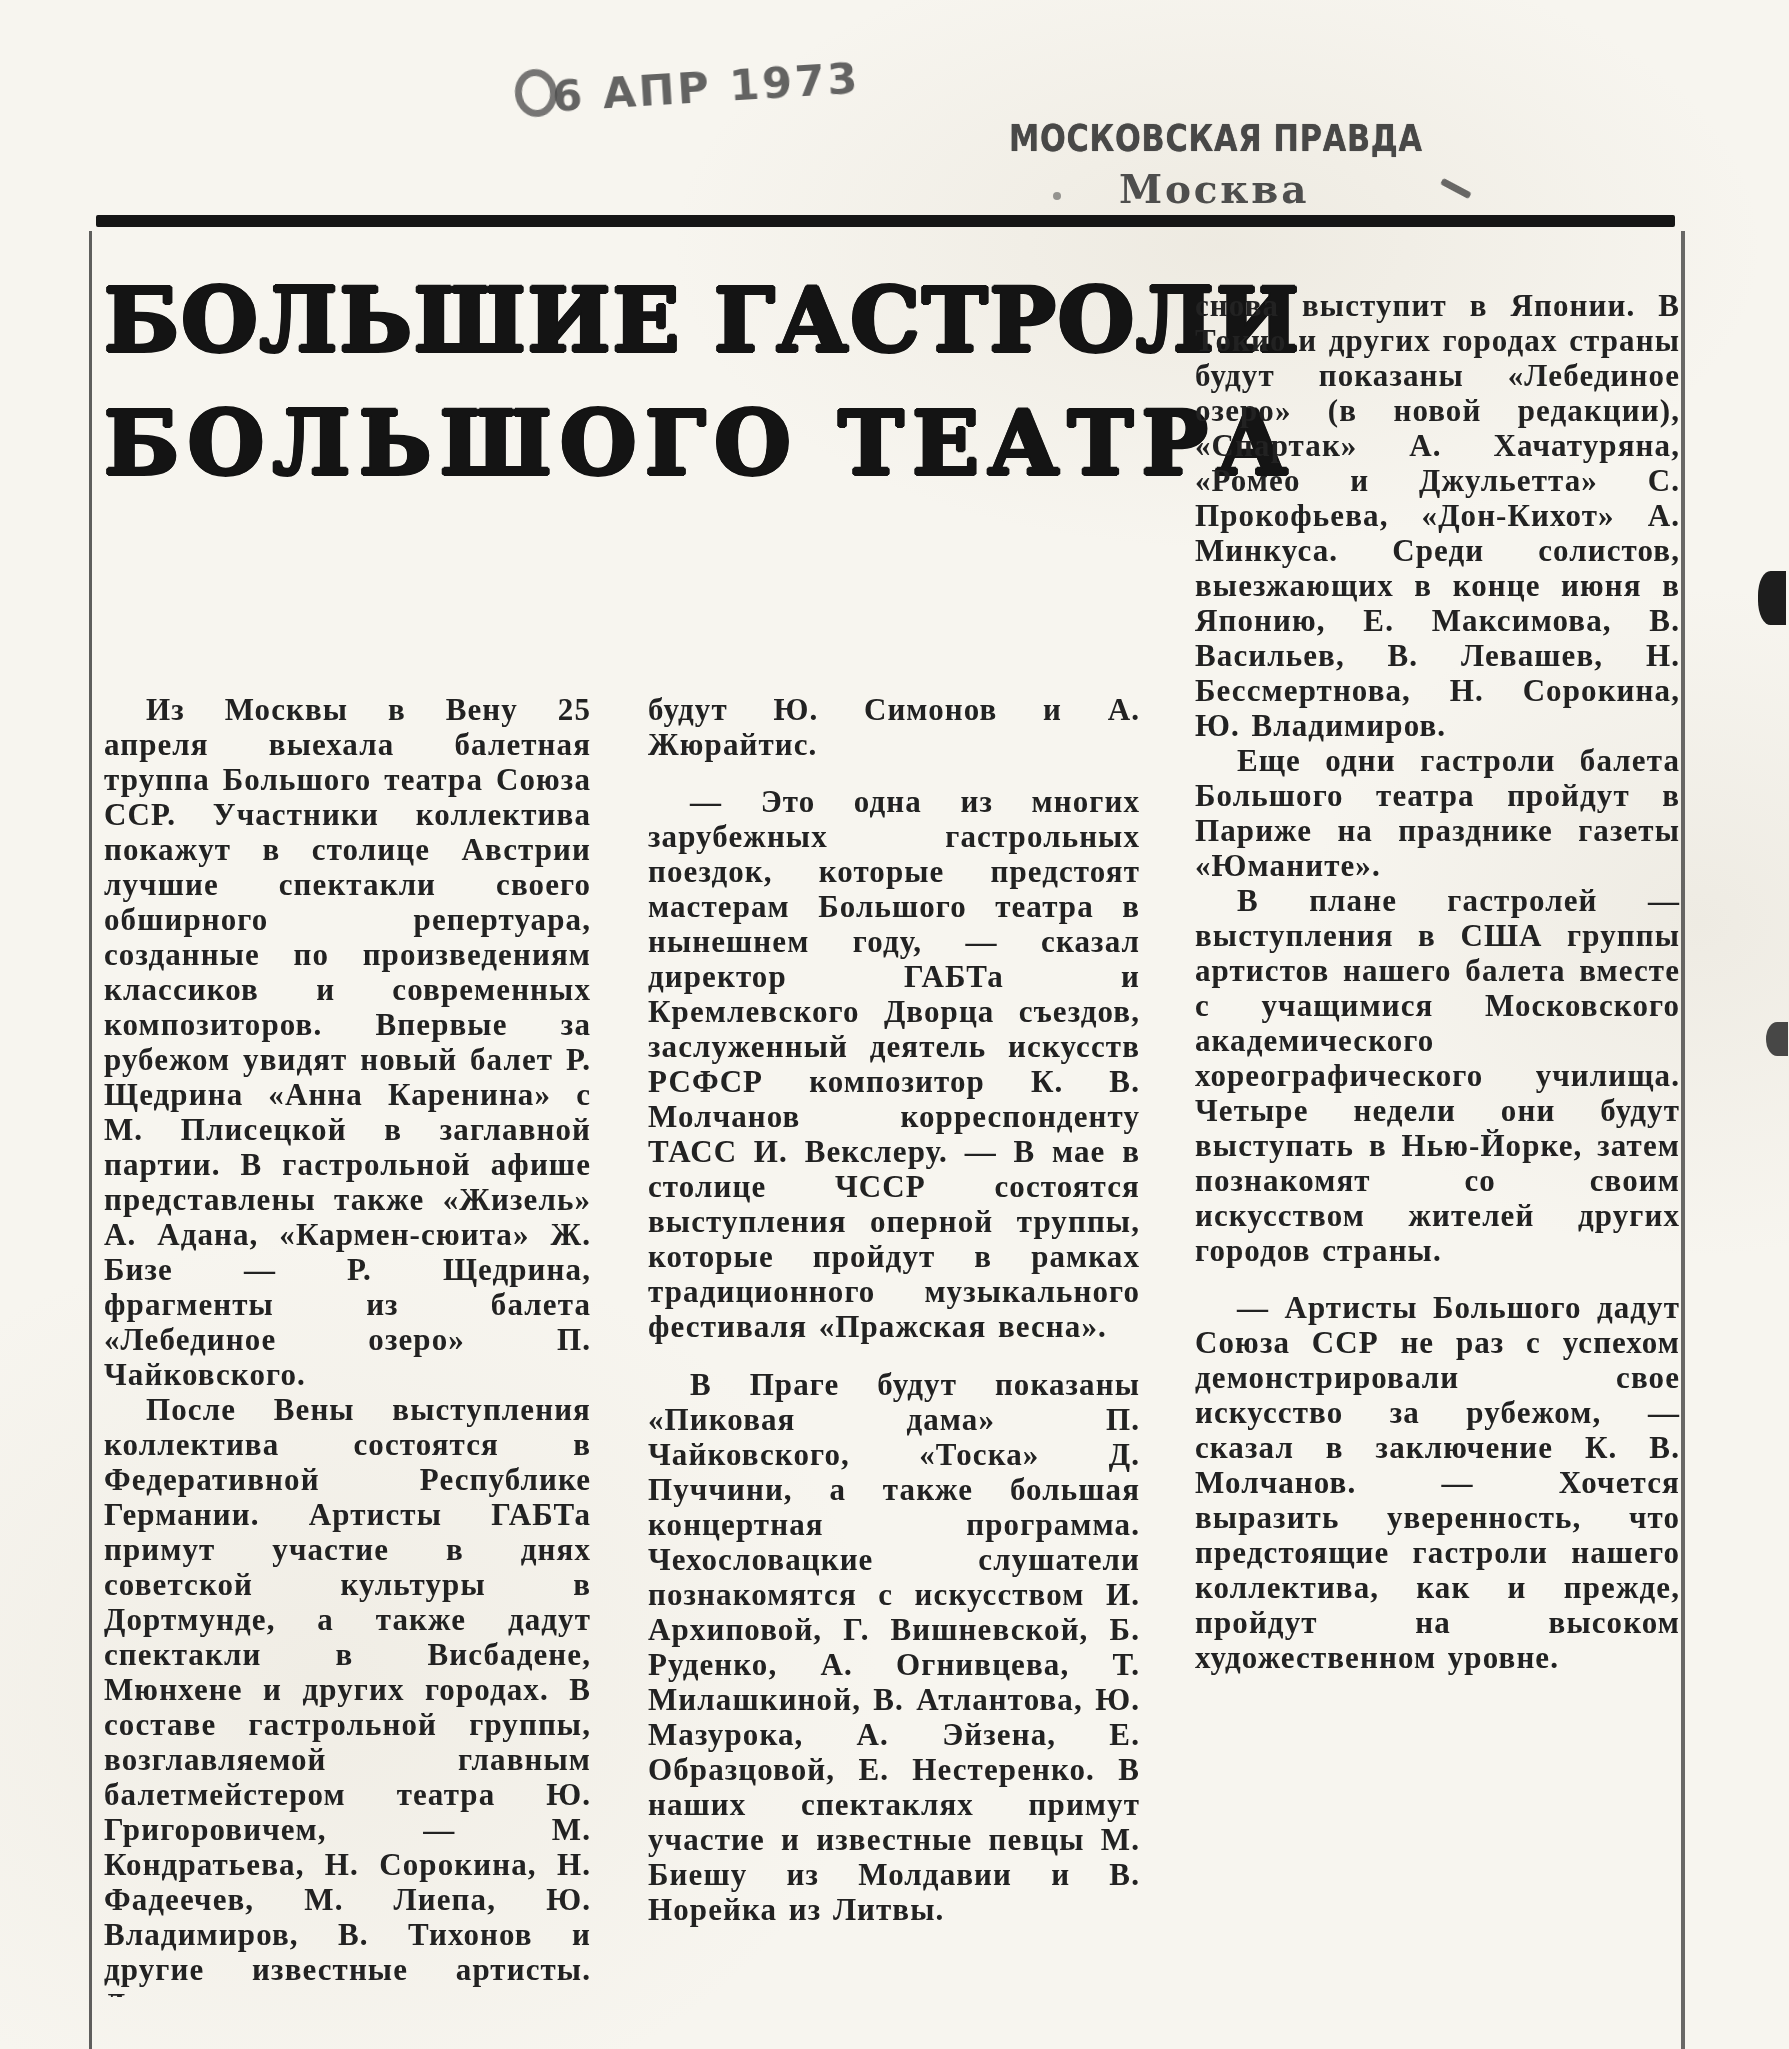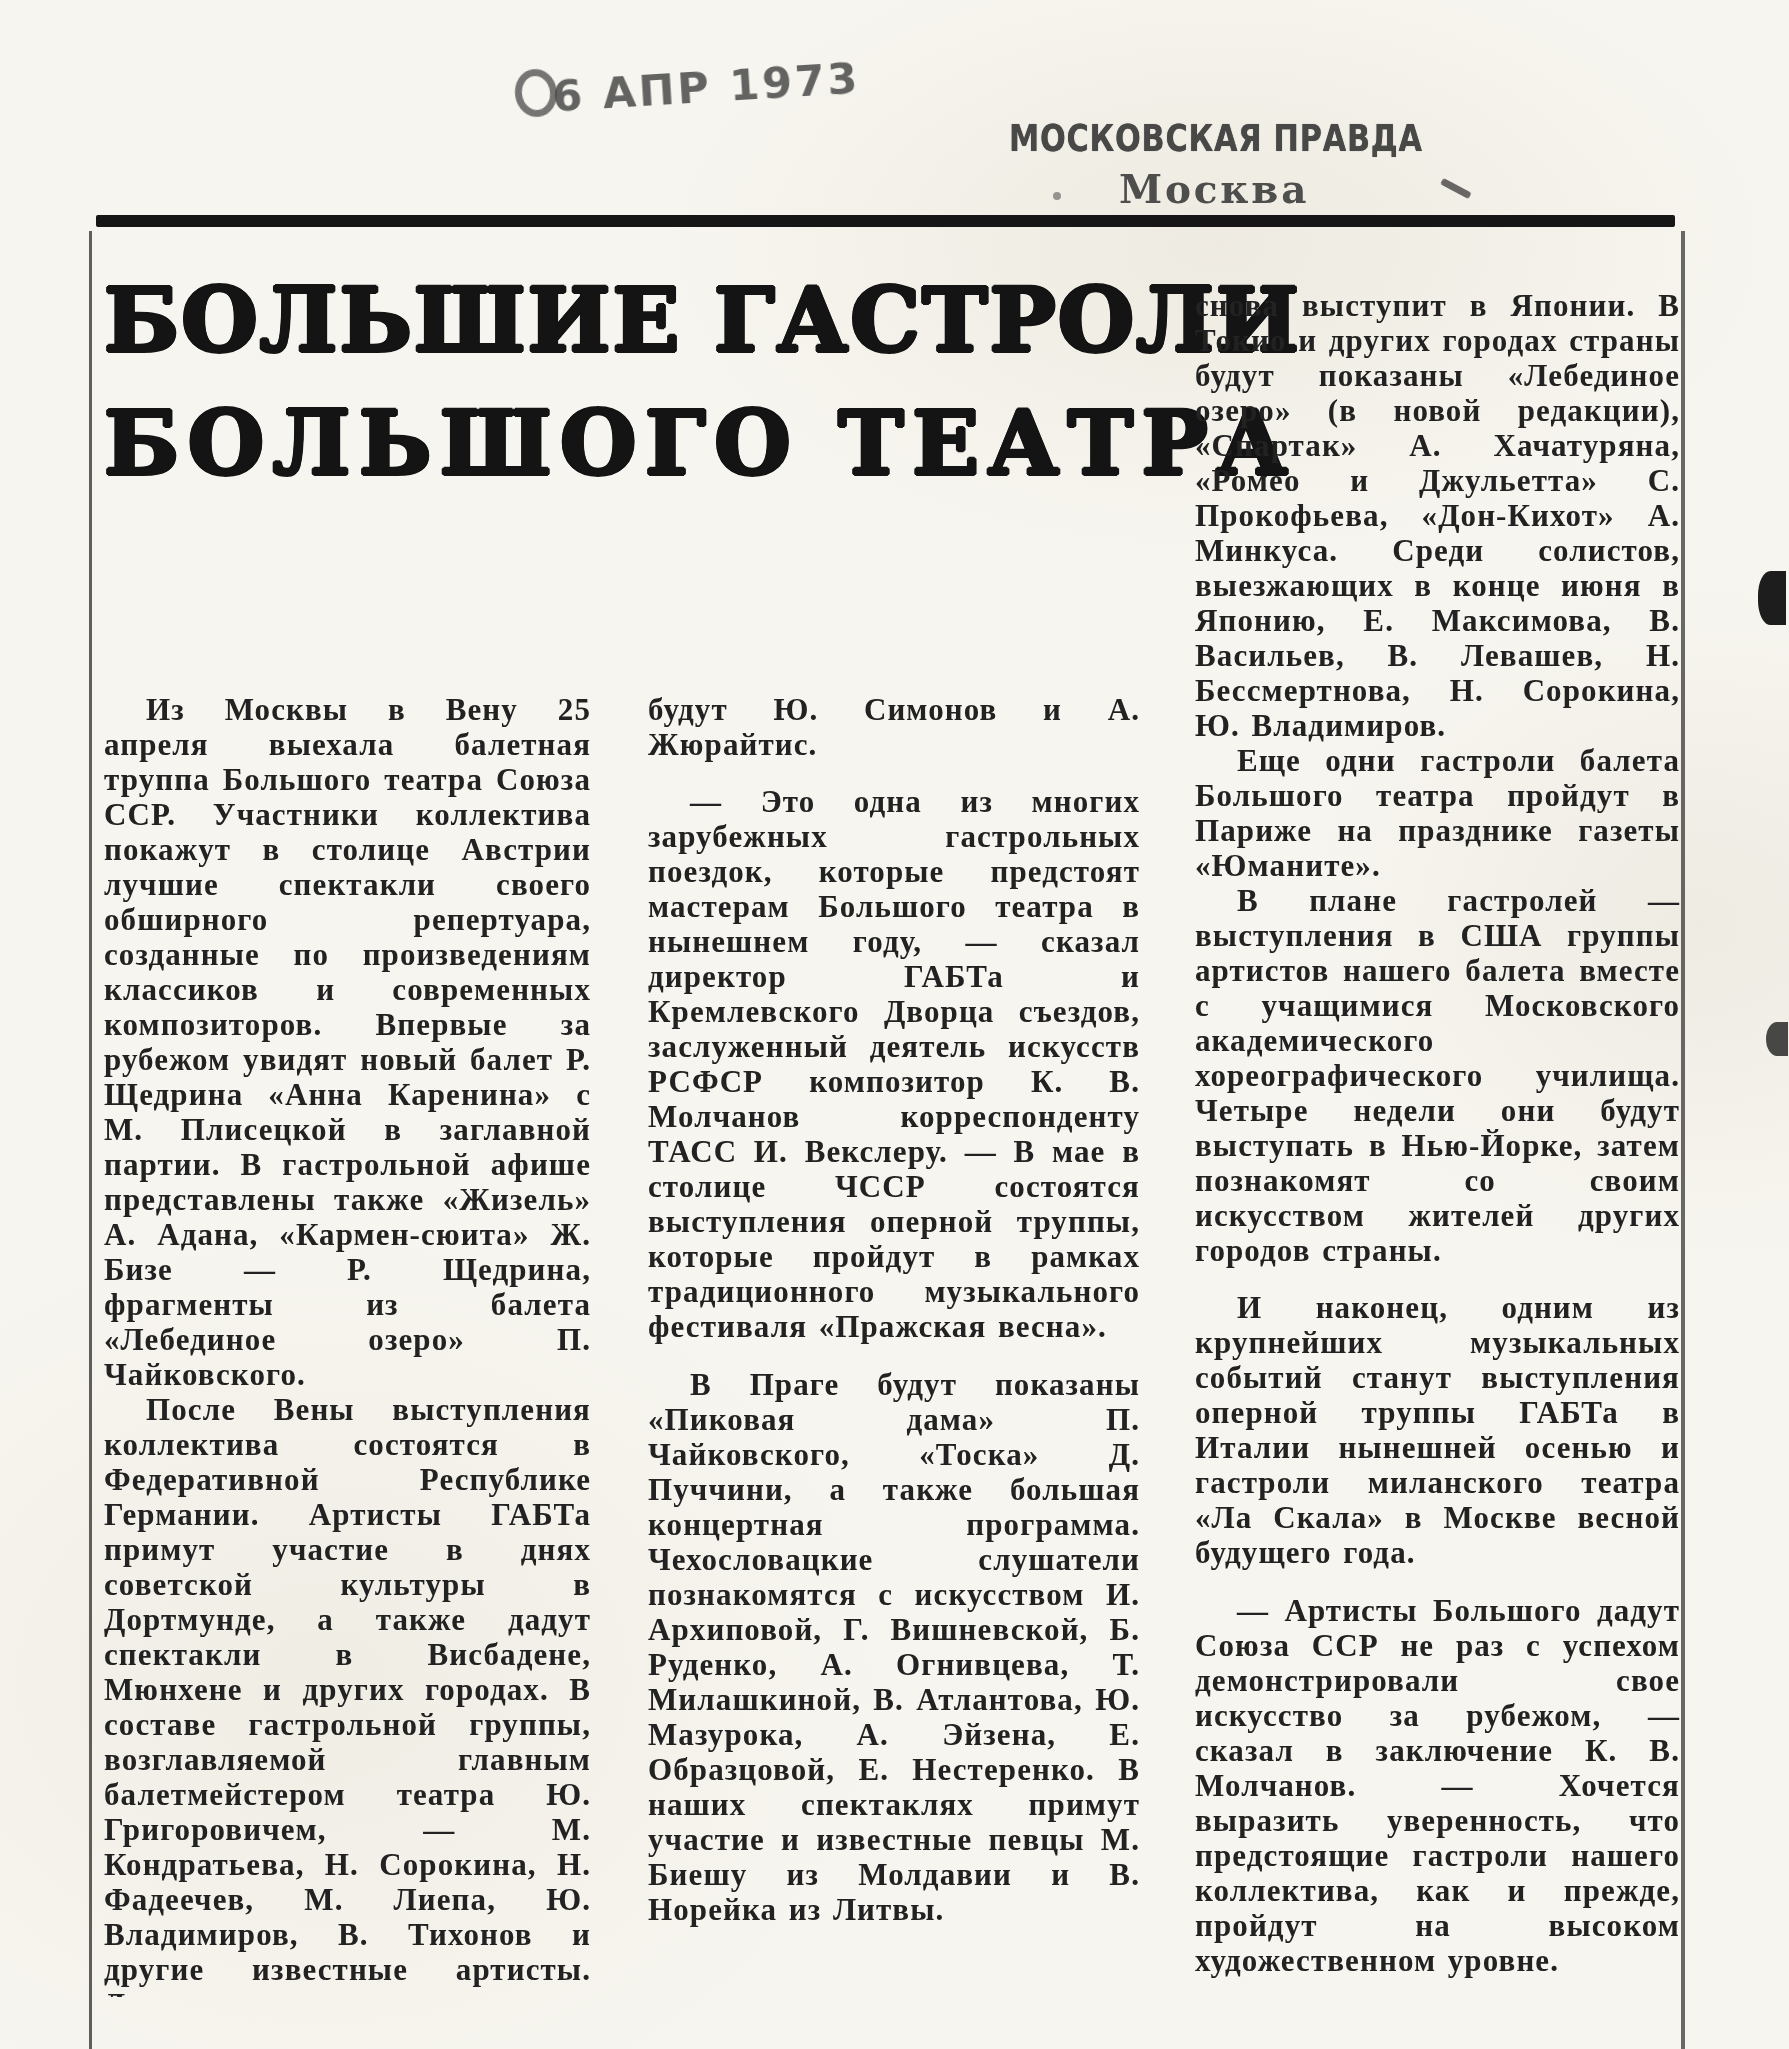--- a/index.html
+++ b/index.html
@@ -194,21 +194,20 @@
     </div>
   <div class="column column-2">
       <p class="para">будут Ю. Симонов и А. Жюрайтис.</p>
       <p class="para indent gap">— Это одна из многих зарубежных гастрольных поездок, которые предстоят мастерам Большого театра в нынешнем году, — сказал директор ГАБТа и Кремлевского Дворца съездов, заслуженный деятель искусств РСФСР композитор К. В. Молчанов корреспонденту ТАСС И. Векслеру. — В мае в столице ЧССР состоятся выступления оперной труппы, которые пройдут в рамках традиционного музыкального фестиваля «Пражская весна».</p>
       <p class="para indent gap">В Праге будут показаны «Пиковая дама» П. Чайковского, «Тоска» Д. Пуччини, а также большая концертная программа. Чехословацкие слушатели познакомятся с искусством И. Архиповой, Г. Вишневской, Б. Руденко, А. Огнивцева, Т. Милашкиной, В. Атлантова, Ю. Мазурока, А. Эйзена, Е. Образцовой, Е. Нестеренко. В наших спектаклях примут участие и известные певцы М. Биешу из Молдавии и В. Норейка из Литвы.</p>
     </div>
   <div class="column column-3">
       <p class="para">снова выступит в Японии. В Токио и других городах страны будут показаны «Лебединое озеро» (в новой редакции), «Спартак» А. Хачатуряна, «Ромео и Джульетта» С. Прокофьева, «Дон-Кихот» А. Минкуса. Среди солистов, выезжающих в конце июня в Японию, Е. Максимова, В. Васильев, В. Левашев, Н. Бессмертнова, Н. Сорокина, Ю. Владимиров.</p>
       <p class="para indent">Еще одни гастроли балета Большого театра пройдут в Париже на празднике газеты «Юманите».</p>
       <p class="para indent">В плане гастролей — выступления в США группы артистов нашего балета вместе с учащимися Московского академического хореографического училища. Четыре недели они будут выступать в Нью-Йорке, затем познакомят со своим искусством жителей других городов страны.</p>
-      <p class="para indent gap">И наконец, одним из крупнейших музыкальных событий станут выступления оперной труппы ГАБТа в Италии нынешней осенью и гастроли миланского театра «Ла Скала» в Москве весной будущего года.</p>
       <p class="para indent gap">— Артисты Большого дадут Союза ССР не раз с успехом демонстрировали свое искусство за рубежом, — сказал в заключение К. В. Молчанов. — Хочется выразить уверенность, что предстоящие гастроли нашего коллектива, как и прежде, пройдут на высоком художественном уровне.</p>
     </div>
 
   <div class="artifact artifact-dash"></div>
   <div class="artifact artifact-blob-1"></div>
   <div class="artifact artifact-blob-2"></div>
   <div class="artifact artifact-speck-1"></div>
 
 </div>
 

